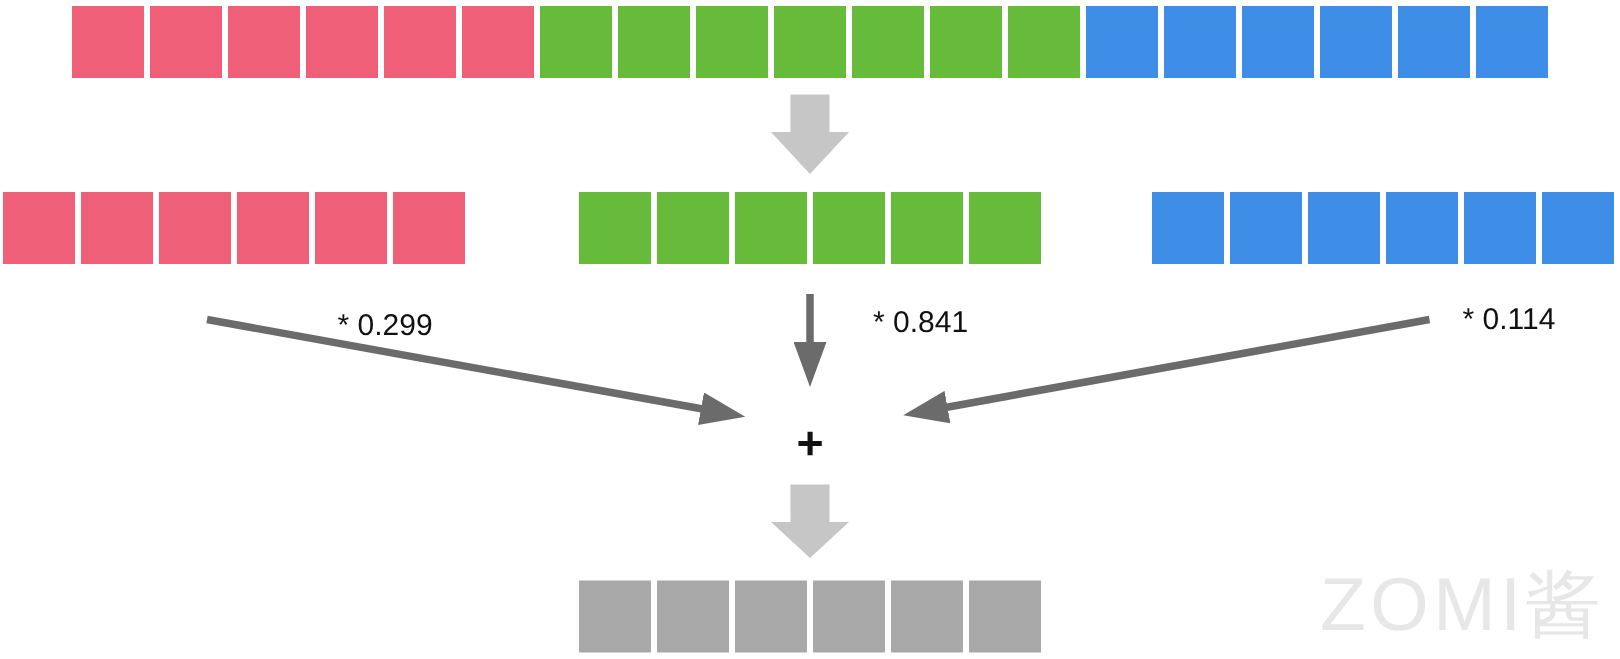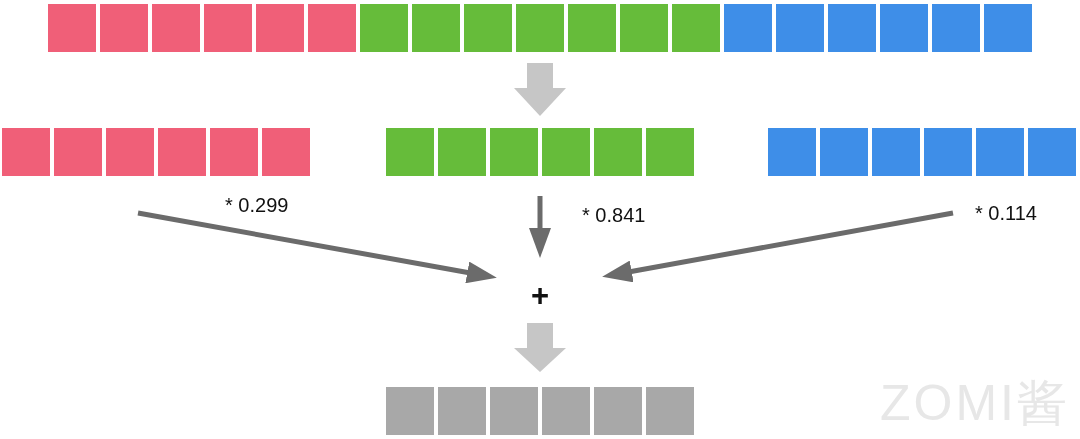--- a/index.html
+++ b/index.html
@@ -31,21 +31,21 @@
     left: 0; top: 0;
     width: 1080px; height: 439px;
   }
   .mult-label {
     position: absolute;
     font-size: 20px;
     line-height: 26px;
     color: #111111;
     white-space: nowrap;
   }
-  #label-red   { left: 225px; top: 192px; }
+  #label-red   { left: 225px; top: 204px; }
   #label-green { left: 582px; top: 202px; }
   #label-blue  { left: 975px; top: 200px; }
   .plus-sign {
     position: absolute;
     left: 522px;
     top: 278px;
     width: 36px;
     height: 36px;
     text-align: center;
     font-size: 31px;

